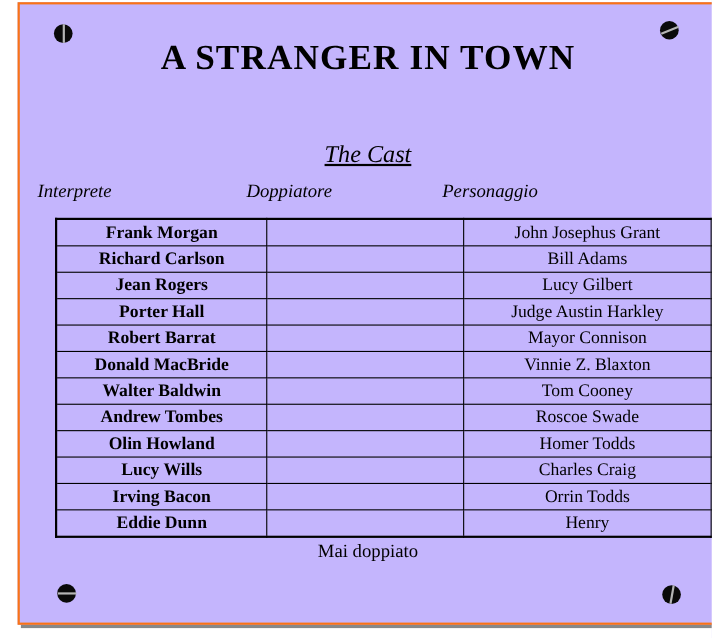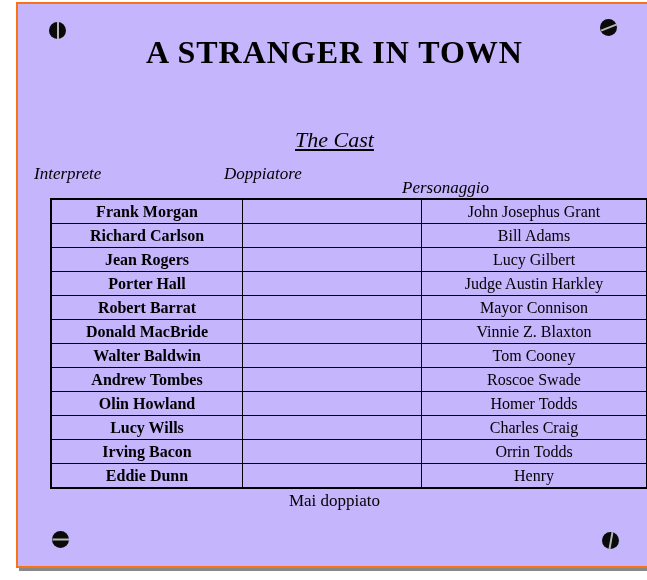--- a/index.html
+++ b/index.html
@@ -84,21 +84,21 @@
     width: 592px;
     display: flex;
   }
   .col-headers .col-h {
     text-align: left;
     font-size: 17px;
     font-style: italic;
   }
   .col-h.c1 { width: 190px; }
   .col-h.c2 { width: 178px; }
-  .col-h.c3 { width: 224px; margin-top: 14px; }
+  .col-h.c3 { width: 224px; }
 
   table.cast {
     position: absolute;
     top: 194px;
     left: 16px;
     width: 592px;
     border-collapse: collapse;
     table-layout: fixed;
   }
   table.cast td {

